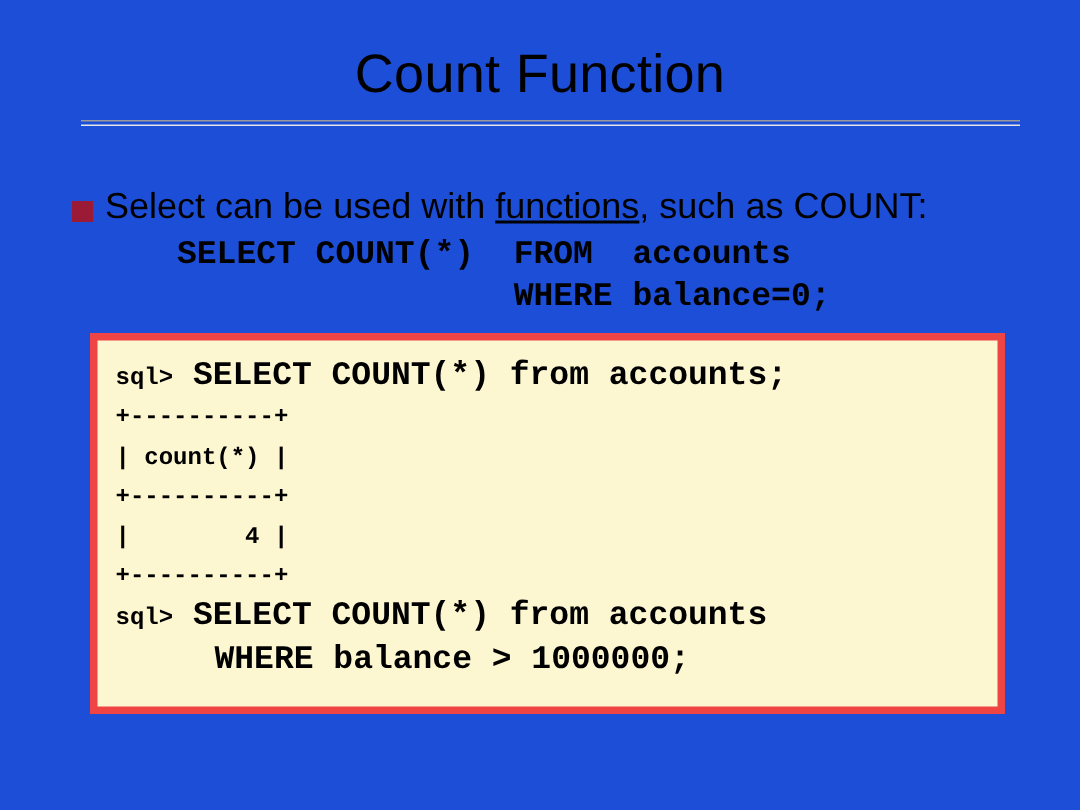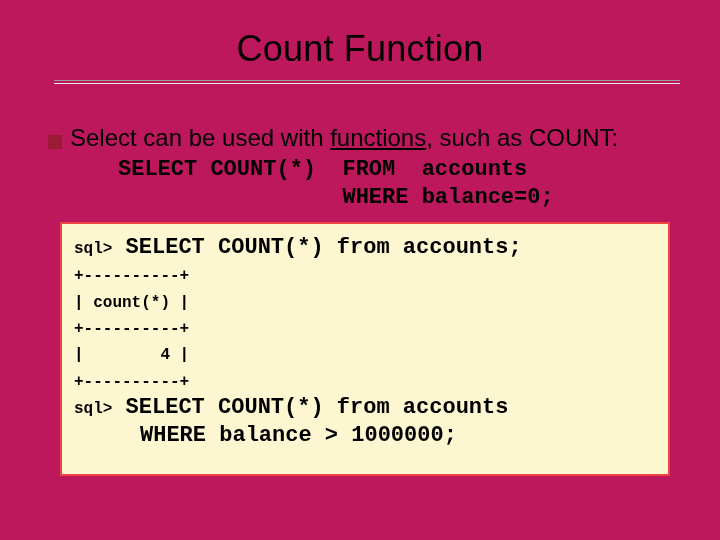--- a/index.html
+++ b/index.html
@@ -10,21 +10,21 @@
     background: #fff;
     font-family: Arial, Helvetica, sans-serif;
     color: #000;
     overflow: hidden;
   }
   .slide {
     position: relative;
     width: 720px;
     height: 540px;
     box-sizing: border-box;
-    background: #be185d;
+    background: #1d4ed8;
   }
   .title-wrap {
     position: absolute;
     left: 0;
     right: 0;
     top: 28px;
     text-align: center;
   }
   .title {
     font-family: Arial, Helvetica, sans-serif;
@@ -73,21 +73,21 @@
     white-space: pre;
     color: #000;
   }
   .sql-box {
     position: absolute;
     left: 60px;
     top: 222px;
     width: 610px;
     height: 254px;
     background: #fdf7d1;
-    border: 2px solid #ef4444;
+    border: 5px solid #ef4444;
     box-sizing: border-box;
     padding: 10px 12px 10px 12px;
     font-family: "Courier New", Courier, monospace;
     font-size: 20px;
     line-height: 1.32;
     white-space: pre;
     color: #000;
   }
   .sql-box .big {
     font-size: 22px;

